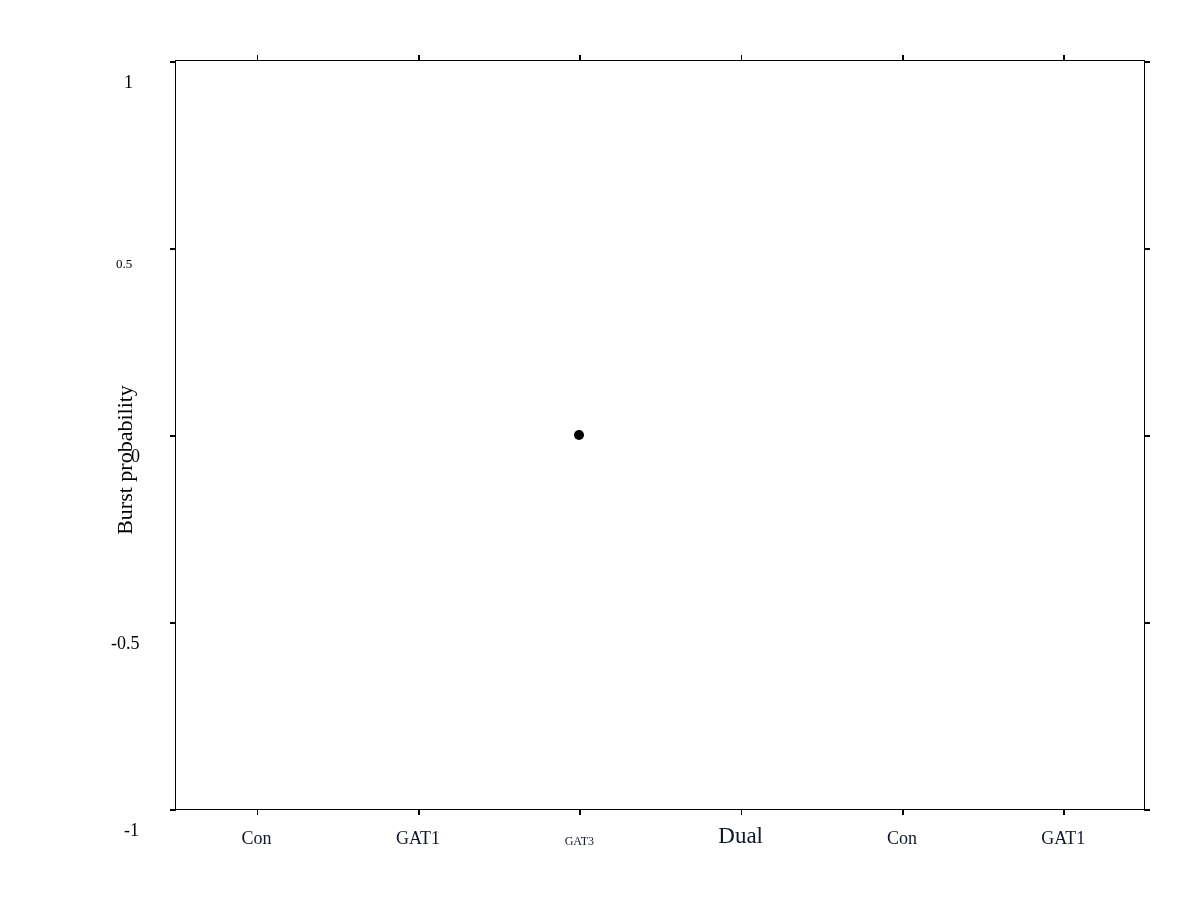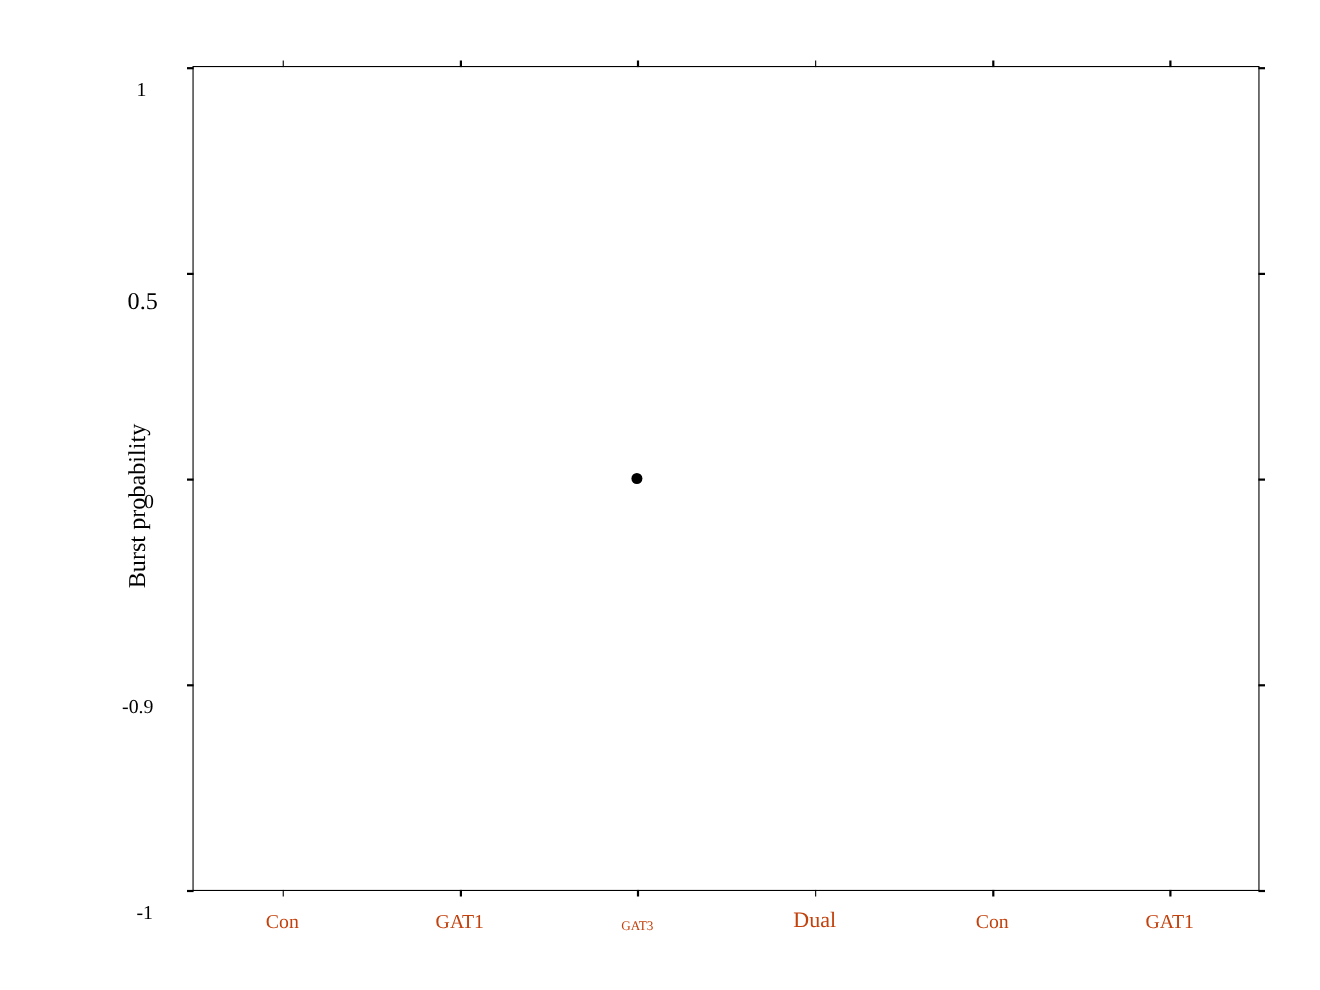--- a/index.html
+++ b/index.html
@@ -82,21 +82,21 @@
       position: absolute;
       left: -55px;
       font-size: 18px;
       color: #000;
       transform: translateY(50%);
     }
     .x-label {
       position: absolute;
       bottom: -40px;
       font-size: 18px;
-      color: #c2410c;
+      color: #0f172a;
       transform: translateX(-50%);
       white-space: nowrap;
     }
     .data-point {
       position: absolute;
       width: 10px;
       height: 10px;
       background: #000;
       border-radius: 50%;
       transform: translate(-50%, -50%);
@@ -111,49 +111,49 @@
     <div class="y-axis-label">Burst probability</div>
 
     <div class="plot-area">
 
       <div class="y-tick" style="top: 0%;"></div>
       <div class="y-tick-right" style="top: 0%;"></div>
       <div class="y-label" style="top: 0%; left: -52px; font-size:18px;">1</div>
 
       <div class="y-tick" style="top: 25%;"></div>
       <div class="y-tick-right" style="top: 25%;"></div>
-      <div class="y-label" style="top: 25%; left: -60px; font-size:22px;">0.5</div>
+      <div class="y-label" style="top: 25%; left: -60px; font-size:13px;">0.5</div>
 
       <div class="y-tick" style="top: 50%;"></div>
       <div class="y-tick-right" style="top: 50%;"></div>
       <div class="y-label" style="top: 50%; left: -45px; font-size:18px;">0</div>
 
       <div class="y-tick" style="top: 75%;"></div>
       <div class="y-tick-right" style="top: 75%;"></div>
-      <div class="y-label" style="top: 75%; left: -65px; font-size:18px;">-0.9</div>
+      <div class="y-label" style="top: 75%; left: -65px; font-size:18px;">-0.5</div>
 
       <div class="y-tick" style="top: 100%;"></div>
       <div class="y-tick-right" style="top: 100%;"></div>
       <div class="y-label" style="top: 100%; left: -52px; font-size:18px;">-1</div>
 
       <div class="x-tick" style="left: 8.33%;"></div>
       <div class="x-tick-top" style="left: 8.33%;"></div>
       <div class="x-label" style="left: 8.33%; font-size:18px;">Con</div>
 
       <div class="x-tick" style="left: 25%;"></div>
       <div class="x-tick-top" style="left: 25%;"></div>
       <div class="x-label" style="left: 25%; font-size:18px;">GAT1</div>
 
       <div class="x-tick" style="left: 41.67%;"></div>
       <div class="x-tick-top" style="left: 41.67%;"></div>
       <div class="x-label" style="left: 41.67%; font-size:12px;">GAT3</div>
 
       <div class="x-tick" style="left: 58.33%;"></div>
       <div class="x-tick-top" style="left: 58.33%;"></div>
-      <div class="x-label" style="left: 58.33%; font-size:20px;">Dual</div>
+      <div class="x-label" style="left: 58.33%; font-size:23px;">Dual</div>
 
       <div class="x-tick" style="left: 75%;"></div>
       <div class="x-tick-top" style="left: 75%;"></div>
       <div class="x-label" style="left: 75%; font-size:18px;">Con</div>
 
       <div class="x-tick" style="left: 91.67%;"></div>
       <div class="x-tick-top" style="left: 91.67%;"></div>
       <div class="x-label" style="left: 91.67%; font-size:18px;">GAT1</div>
 
       <div class="data-point" style="left: 41.67%; top: 50%;"></div>

